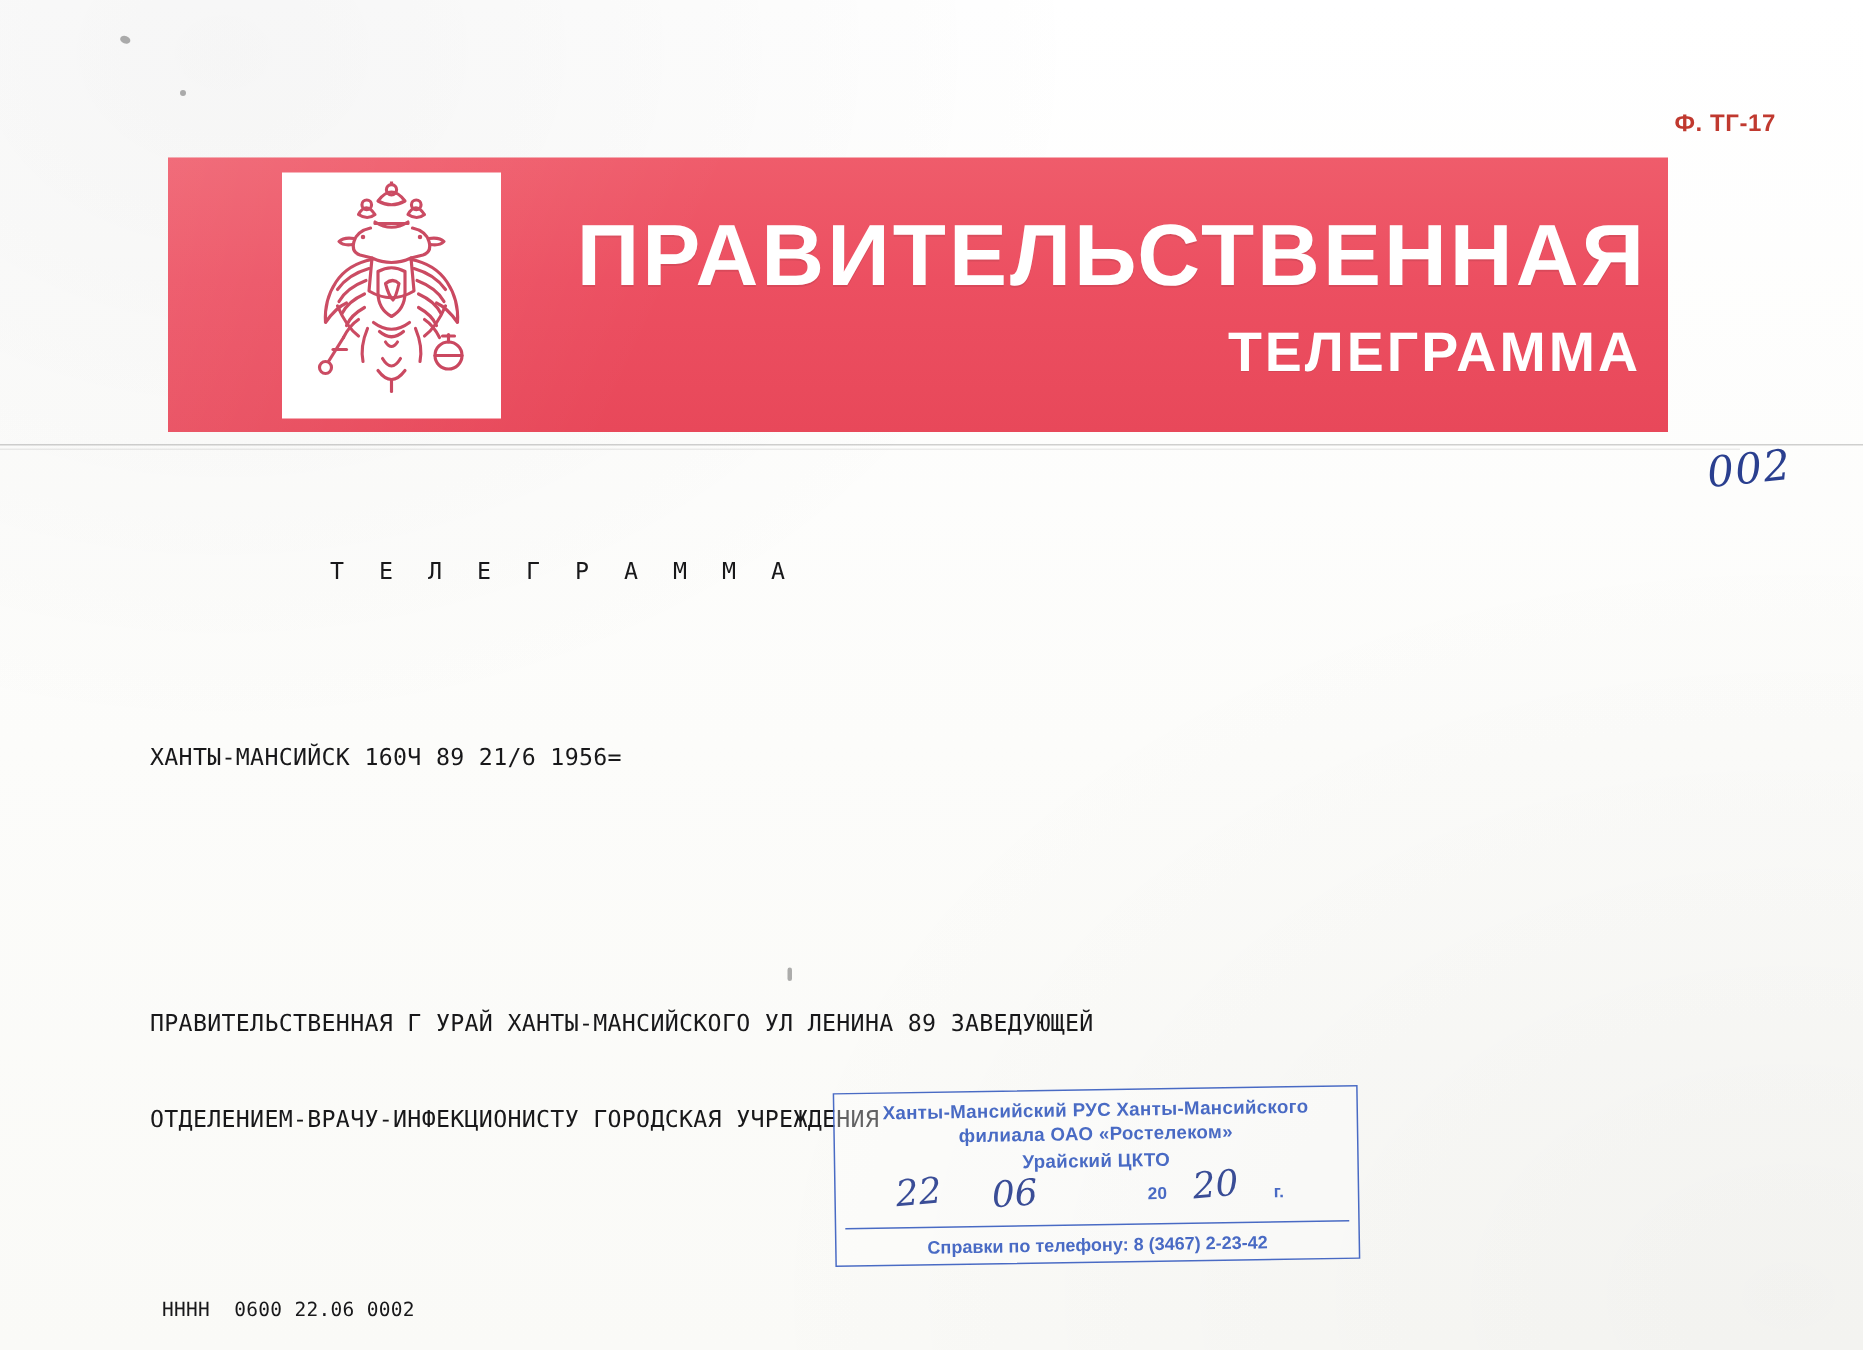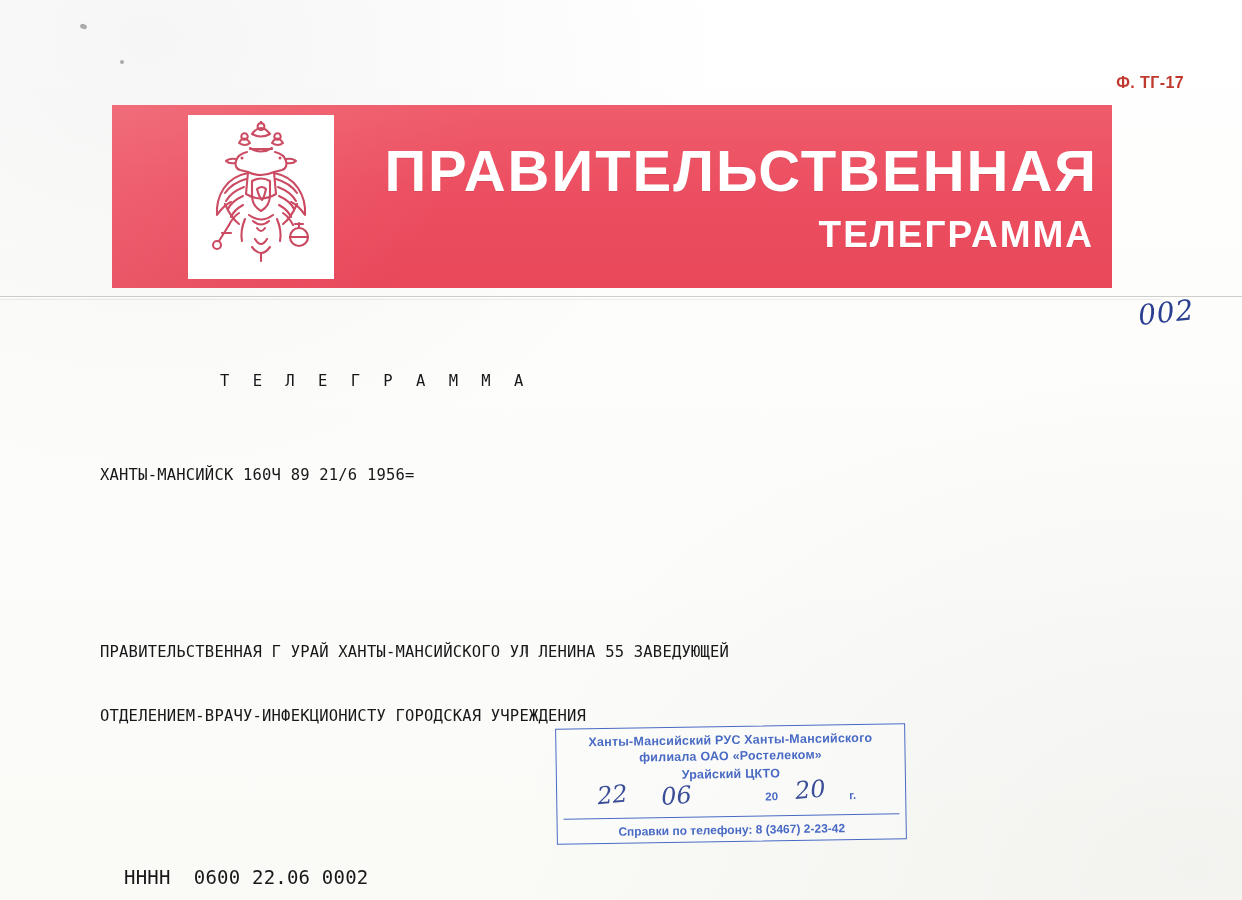--- a/index.html
+++ b/index.html
@@ -160,21 +160,21 @@
     line-height: 21.5px;
     color: #18181a;
     letter-spacing: .2px;
     white-space: pre;
   }
   #title-line {
     font-family: "DejaVu Sans Mono", monospace;
     font-size: 15.5px;
     letter-spacing: 7px;
     margin-left: 120px;
-    margin-bottom: 8px;
+    margin-bottom: 38px;
     color: #18181a;
     white-space: pre;
   }
   .blk { margin: 0; }
   .gap-md { height: 26px; }
 
   
   #stamp {
     position: absolute;
     left: 556px;
@@ -231,24 +231,24 @@
     font-size: 11.5px;
     font-weight: bold;
     color: #3b5fc0;
   }
   #stamp-20 { left: 208px; top: 64px; }
   #stamp-g  { left: 292px; top: 64px; }
 
   
   #footer-line {
     position: absolute;
-    left: 124px;
+    left: 108px;
     top: 866px;
     font-family: "DejaVu Sans Mono", monospace;
-    font-size: 19px;
+    font-size: 13px;
     letter-spacing: .2px;
     color: #18181a;
     white-space: pre;
   }
 </style>
 </head>
 <body>
 
 <div id="page">
   <div class="scan-noise"></div>
@@ -335,21 +335,21 @@
 
   <div id="page-number">002</div>
 
   <div id="body-text">
     <div id="title-line">Т Е Л Е Г Р А М М А</div>
 
     <div class="blk">ХАНТЫ-МАНСИЙСК 160Ч 89 21/6 1956=</div>
 
     <div class="gap-md"></div>
 
-    <div class="blk">ПРАВИТЕЛЬСТВЕННАЯ Г УРАЙ ХАНТЫ-МАНСИЙСКОГО УЛ ЛЕНИНА 55 ЗАВЕДУЮЩЕЙ</div>
+    <div class="blk">ПРАВИТЕЛЬСТВЕННАЯ Г УРАЙ ХАНТЫ-МАНСИЙСКОГО УЛ ЛЕНИНА 89 ЗАВЕДУЮЩЕЙ</div>
     <div class="blk">ОТДЕЛЕНИЕМ-ВРАЧУ-ИНФЕКЦИОНИСТУ ГОРОДСКАЯ УЧРЕЖДЕНИЯ</div>
 
     
 
     
     
     
     
     
     

